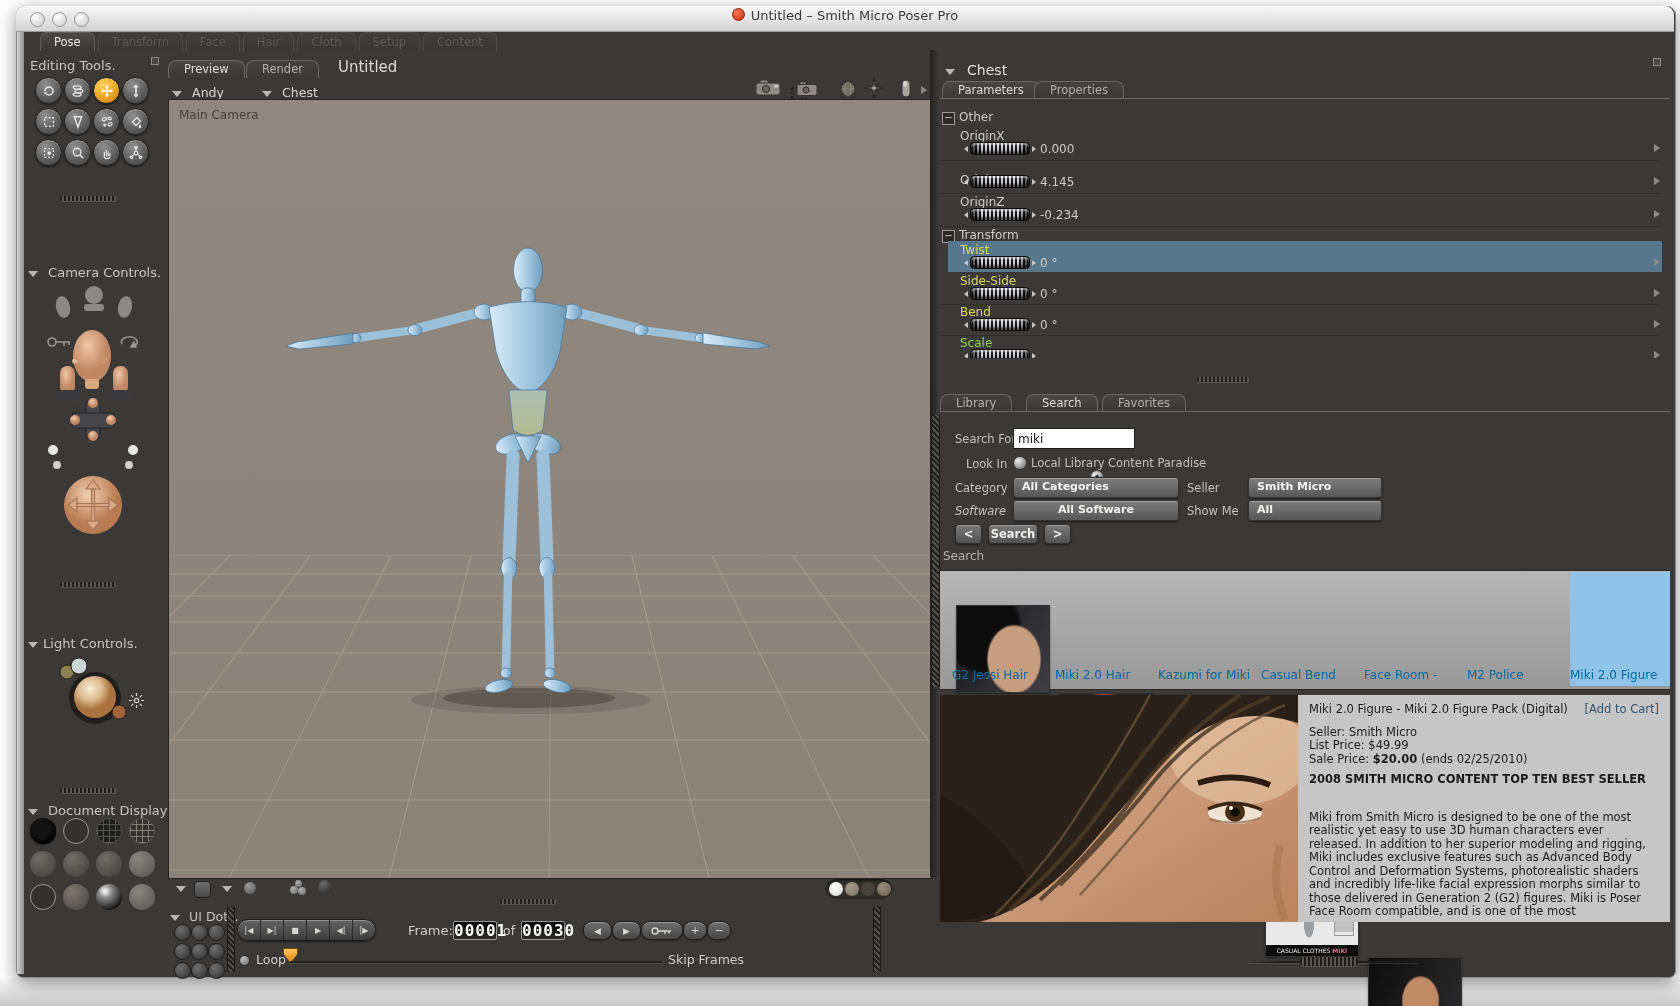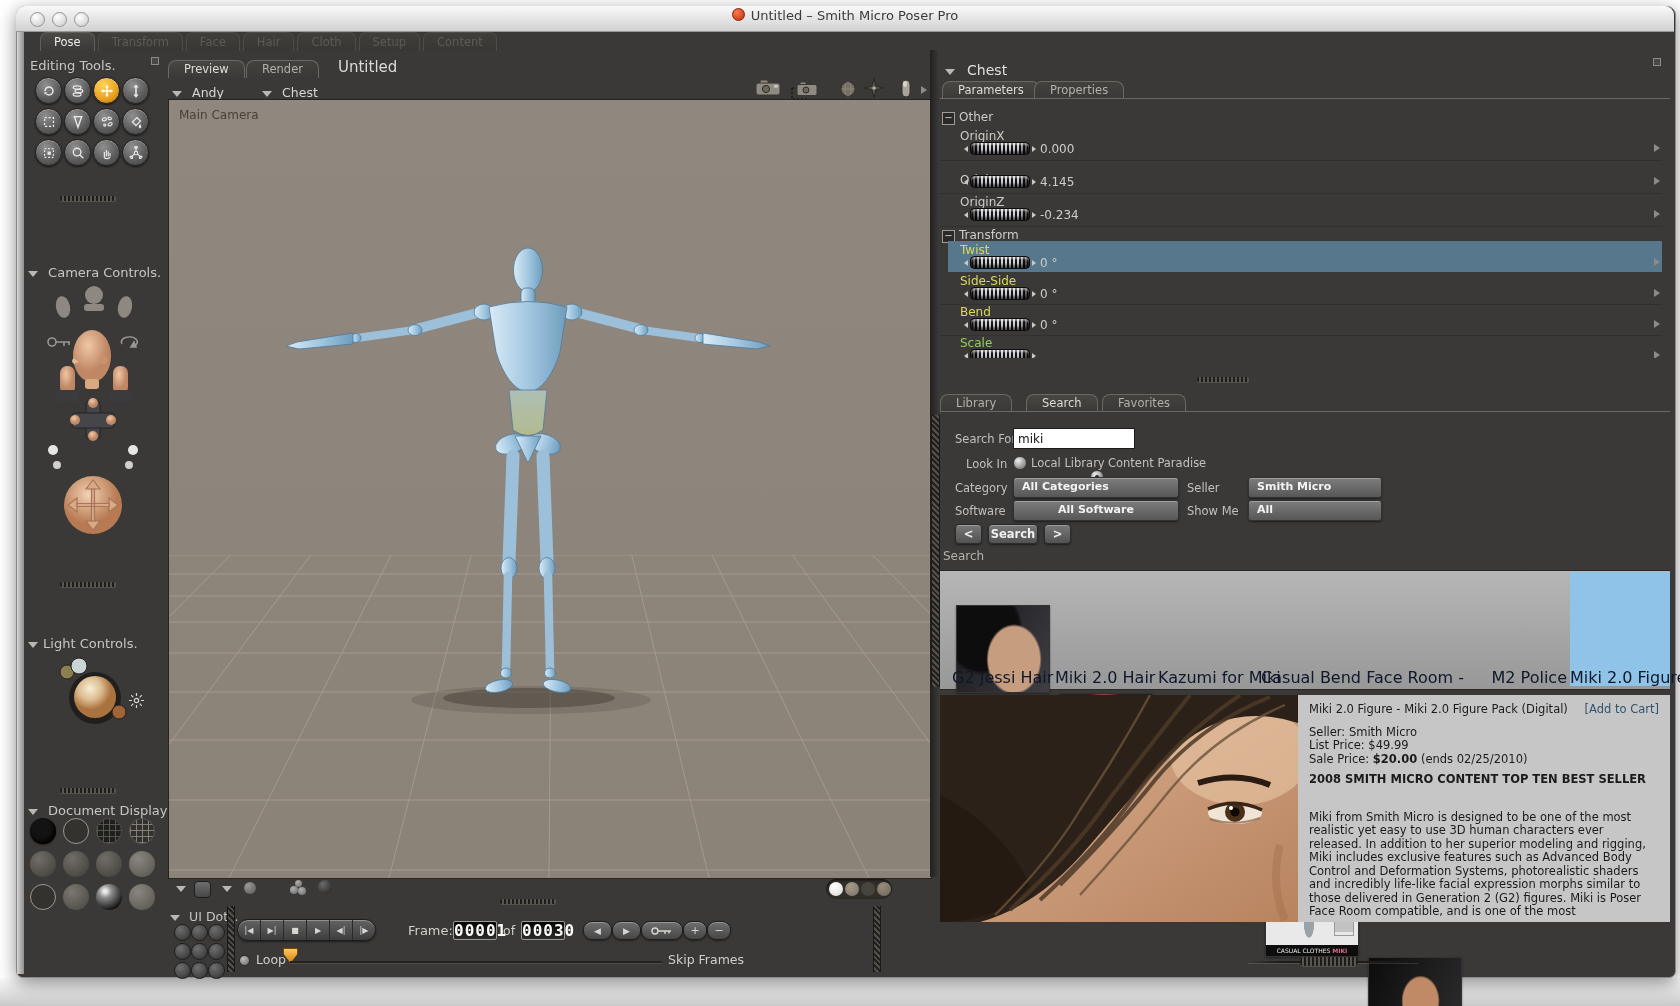--- a/index.html
+++ b/index.html
@@ -63,21 +63,21 @@
   .sbtn{background:linear-gradient(#787878,#525252);border:1px solid #2c2c2c;border-radius:4px;color:#efefed;
         font-size:11.5px;font-weight:bold;height:18px;display:flex;align-items:center;justify-content:center;
         box-shadow:0 1px 2px rgba(0,0,0,.5),inset 0 1px 0 rgba(255,255,255,.28);}
   .radio{width:12px;height:12px;border-radius:50%;border:1px solid #3a3a3a;position:relative;
         background:radial-gradient(circle at 35% 30%,#ededed,#8b8b8b 70%,#6c6c6c);}
   .radio.sel::after{content:"";position:absolute;left:3.5px;top:3.5px;width:4px;height:4px;border-radius:50%;background:#1f2e3a;}
   .searchinput{background:#fff;border:1px solid #1c1c1c;font-size:12px;color:#111;padding:0 4px;height:19px;width:112px;font-family:"DejaVu Sans",sans-serif;}
   
   .strip{background:linear-gradient(#b6b6b6,#989898);border-top:1px solid #2a2826;border-bottom:1px solid #2a2826;}
   .thumb{width:92px;height:86px;border:1px solid #333;position:relative;overflow:hidden;box-shadow:0 1px 2px rgba(0,0,0,.4);}
-  .caption{font-size:16px;color:#0f172a;text-align:right;white-space:nowrap;}
+  .caption{font-size:12px;color:#0369a1;text-align:left;white-space:nowrap;}
   .selwrap{background:#8fc3e8;}
   .art1{background:radial-gradient(ellipse 44px 56px at 62% 62%,#c79d80 0 58%,rgba(0,0,0,0) 63%),
                radial-gradient(ellipse 66px 74px at 28% 28%,#0d0d0d 0 55%,rgba(0,0,0,0) 61%),
                linear-gradient(120deg,#17171a,#3e3e44);}
   .art2{background:radial-gradient(ellipse 38px 26px at 50% 26%,#e0731f 0 55%,rgba(0,0,0,0) 61%),
                radial-gradient(ellipse 42px 52px at 52% 62%,#c79d80 0 56%,rgba(0,0,0,0) 62%),
                radial-gradient(ellipse 56px 58px at 48% 34%,#b5521a 0 48%,rgba(0,0,0,0) 55%),
                linear-gradient(#202024,#3c3c42);}
   .art3{background:radial-gradient(ellipse 9px 9px at 42% 26%,#e8c8b2 0 60%,rgba(0,0,0,0) 66%),
                radial-gradient(ellipse 11px 26px at 42% 56%,#ececf4 0 58%,rgba(0,0,0,0) 64%),
@@ -630,21 +630,21 @@
   <div class="abs radio" style="left:1013px;top:456px;"></div>
   <div class="abs formlabel" style="left:1031px;top:456px;">Local Library</div>
   <div class="abs radio sel" style="left:1090px;top:456px;"></div>
   <div class="abs formlabel" style="left:1108px;top:456px;">Content Paradise</div>
 
   <div class="abs formlabel" style="left:955px;top:481px;">Category</div>
   <div class="abs ddbtn" style="left:1013px;top:477px;width:148px;">All Categories</div>
   <div class="abs formlabel" style="left:1187px;top:481px;">Seller</div>
   <div class="abs ddbtn" style="left:1248px;top:477px;width:116px;">Smith Micro</div>
 
-  <div class="abs formlabel" style="left:955px;top:504px;">Software</div>
+  <div class="abs formlabel" style="left:955px;top:504px;font-style:italic;">Software</div>
   <div class="abs ddbtn" style="left:1013px;top:500px;width:148px;text-align:center;">All Software</div>
   <div class="abs formlabel" style="left:1187px;top:504px;">Show Me</div>
   <div class="abs ddbtn" style="left:1248px;top:500px;width:116px;">All</div>
 
   <div class="abs sbtn" style="left:955px;top:524px;width:25px;">&lt;</div>
   <div class="abs sbtn" style="left:988px;top:524px;width:48px;">Search</div>
   <div class="abs sbtn" style="left:1044px;top:524px;width:25px;">&gt;</div>
 
   <div class="abs" style="left:943px;top:549px;font-size:12px;color:#b5b3ae;">Search</div>
 

